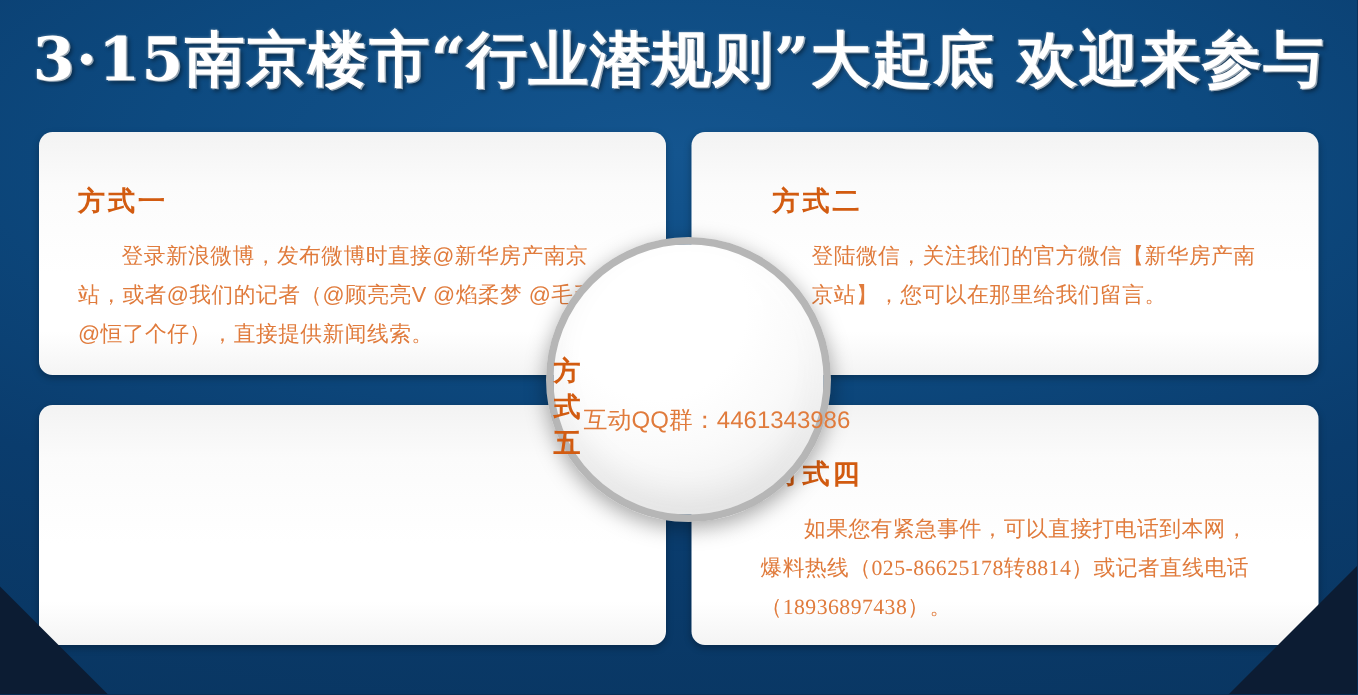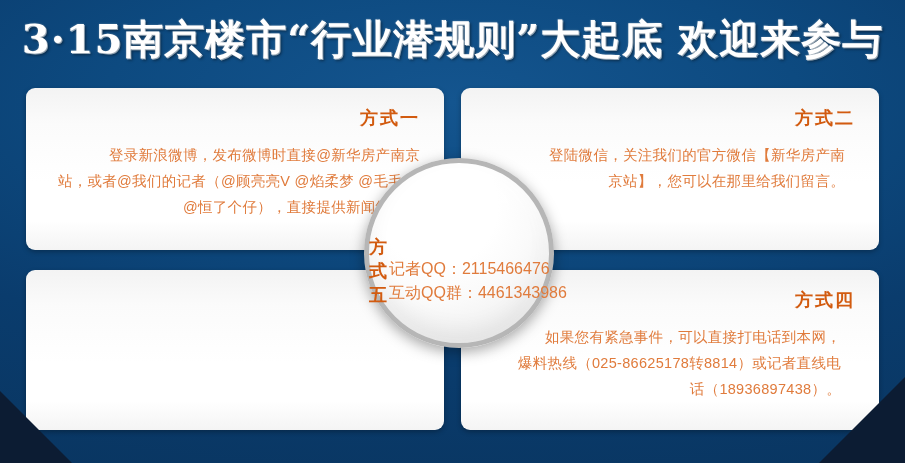--- a/index.html
+++ b/index.html
@@ -79,26 +79,26 @@
     box-shadow: 0 2px 5px rgba(0,0,0,0.28);
     overflow: hidden;
     box-sizing: border-box;
   }
   .panel.tl { left: 0;    top: 0;    width: 418px; height: 162px; }
   .panel.tr { left: 435px; top: 0;   width: 418px; height: 162px; }
   .panel.bl { left: 0;    top: 182px; width: 418px; height: 160px; }
   .panel.br { left: 435px; top: 182px; width: 418px; height: 160px; }
 
   .panel-inner {
-    padding: 18px 24px 12px 26px;
-    text-align: right;
+    padding: 34px 24px 12px 26px;
   }
   .panel.tr .panel-inner,
   .panel.br .panel-inner {
     padding-left: 46px;
+    font-family: Liberation Serif, serif;
   }
 
   .panel-heading {
     color: #d25b10;
     font-size: 18px;
     font-weight: bold;
     margin: 0 0 12px 0;
     letter-spacing: 2px;
   }
   .panel.tr .panel-heading,
@@ -211,21 +211,20 @@
         <h2 class="panel-heading">方式四</h2>
         <p class="panel-body">如果您有紧急事件，可以直接打电话到本网，爆料热线（025-86625178转8814）或记者直线电话（18936897438）。</p>
       </div>
     </div>
 
   </div>
 
   <div class="circle">
     <div class="circle-heading">方式五</div>
     <div class="circle-lines">
-      <div class="circle-line">记者QQ：2115466476</div>
       <div class="circle-line">互动QQ群：4461343986</div>
     </div>
   </div>
 
   <div class="corner left"></div>
   <div class="corner right"></div>
 
 </div>
 
 </body></html>

